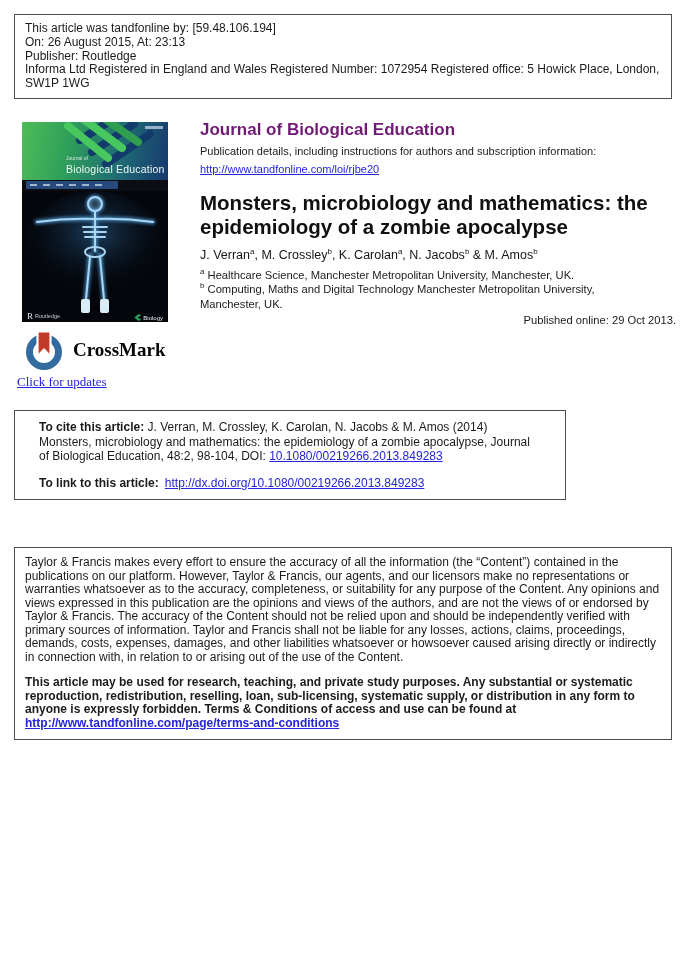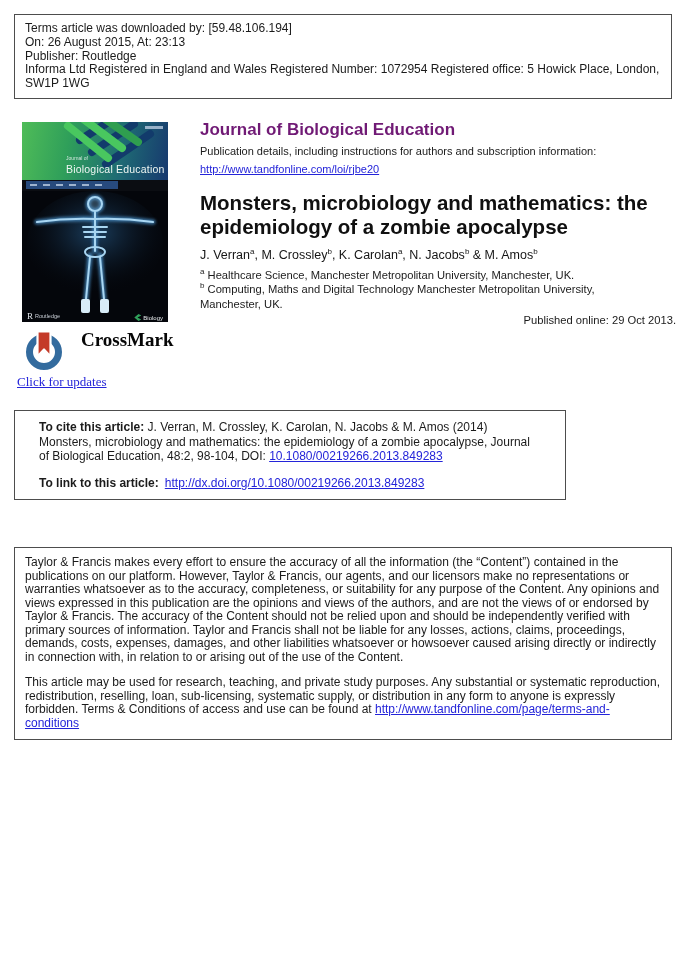--- a/index.html
+++ b/index.html
@@ -52,21 +52,21 @@
   .pubdetails{font-size:11px;line-height:13.5px;color:var(--ink);}
   a,.link{color:var(--link);text-decoration:underline;cursor:pointer;}
   .publink{font-size:11px;line-height:13.5px;display:inline-block;}
   .article-title{margin:14px 0 8px 0;font-size:20.5px;line-height:24px;font-weight:700;color:#101010;width:455px;}
   .authors{font-size:12.5px;line-height:16px;margin-bottom:5px;color:#151515;}
   sup{font-size:8px;line-height:0;}
   .affil{font-size:11.2px;line-height:14.5px;color:var(--ink);width:440px;}
   .pubonline{font-size:11.2px;line-height:14.5px;margin-top:2px;color:var(--ink);text-align:right;}
 
   
-  .crossmark{position:absolute;left:24px;top:329px;display:flex;gap:17px;}
+  .crossmark{position:absolute;left:24px;top:329px;display:flex;align-items:center;gap:9px;}
   .cm-text{font-family:"Liberation Serif",serif;font-size:19px;font-weight:600;color:#060606;}
   .cm-link{position:absolute;left:17px;top:374px;font-family:"Liberation Serif",serif;font-size:13px;}
 
   
   .cite-box{
     position:absolute;left:14px;top:410px;width:552px;
     padding:7px 24px;font-size:12px;line-height:14.6px;
   }
   .cite-box p{margin:2px 0 12px 0;}
   .cite-box p:last-child{margin-bottom:2px;}
@@ -75,29 +75,29 @@
 
   
   .scroll-notice{position:absolute;left:24px;top:520px;font-size:11.5px;letter-spacing:.35px;color:#101010;}
 
   
   .disclaimer-box{
     position:absolute;left:14px;top:547px;width:658px;
     padding:8px 10px;font-size:12px;line-height:13.5px;
   }
   .disclaimer-box p{margin:0 0 12px 0;}
-  .disclaimer-box p:last-child{margin-bottom:1px;}
+  .disclaimer-box p:last-child{margin-bottom:1px;font-weight:bold;}
 </style>
 </head>
 <body>
 
 <div class="page">
 
   <div class="box download-box">
-    <div>Terms article was downloaded by: [59.48.106.194]</div>
+    <div>This article was tandfonline by: [59.48.106.194]</div>
     <div>On: 26 August 2015, At: 23:13</div>
     <div>Publisher: Routledge</div>
     <div>Informa Ltd Registered in England and Wales Registered Number: 1072954 Registered office: 5 Howick Place, London, SW1P 1WG</div>
   </div>
 
   <div class="cover">
     <div class="cover-header">
       <svg class="cover-weave" width="146" height="58" viewBox="0 0 146 58">
         <g stroke-linecap="round" fill="none">
           <path d="M58 18 L96 -6" stroke="#123b6b" stroke-width="8"></path>

